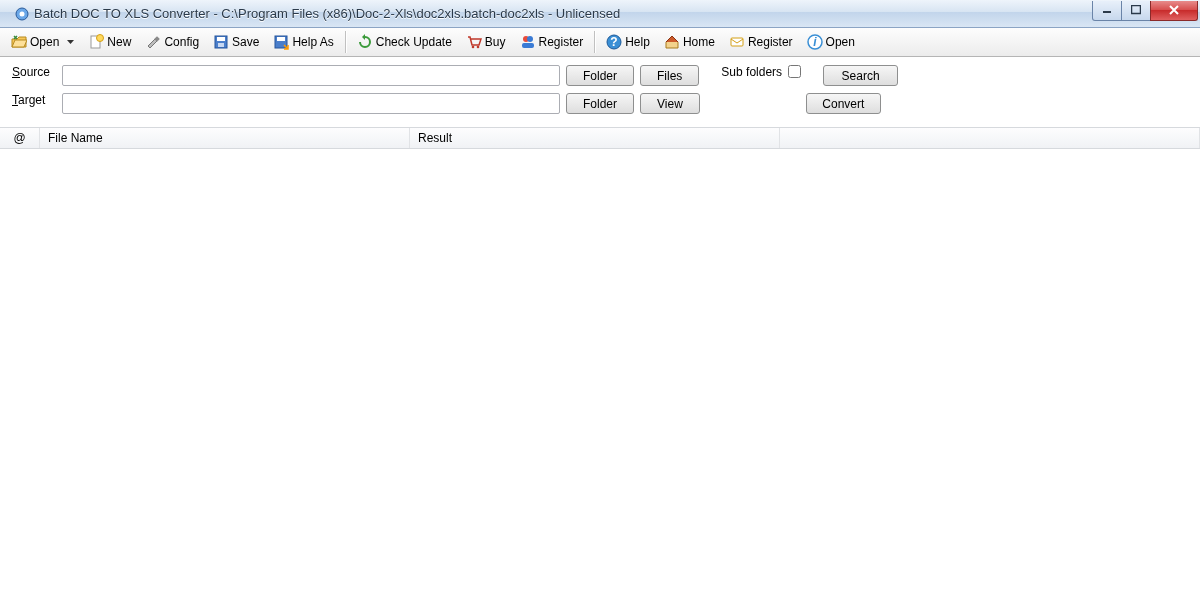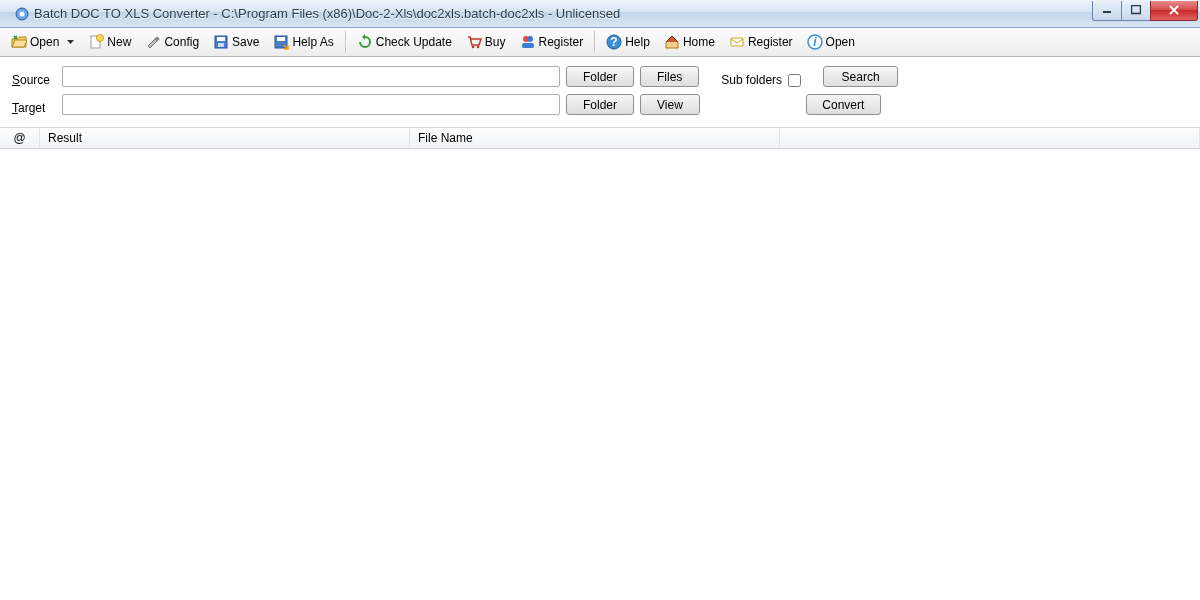--- a/index.html
+++ b/index.html
@@ -44,21 +44,21 @@
   cursor:default;
 }
 .tbtn .ico { width:16px; height:16px; display:flex; align-items:center; justify-content:center;}
 .dropdown-arrow{ width:7px; display:flex; align-items:center; justify-content:center; margin-left:5px;}
 .tsep { width:1px; height:22px; background:#c0c0c0; margin:0 4px; box-shadow:1px 0 0 #fff;}
 
 
 .form-area {
   padding:8px 12px 6px 12px;
 }
-.form-row { display:flex; align-items:flex-end; gap:6px; margin-bottom:6px; height:22px;}
+.form-row { display:flex; align-items:flex-start; gap:6px; margin-bottom:6px; height:22px;}
 .form-label { width:44px; text-align:left; }
 .form-label .ul { text-decoration:underline; }
 .text-input {
   height:21px; border:1px solid #abadb3; border-radius:2px;
   padding:1px 4px; background:#fff; font-size:12px;
 }
 .src-input { width:498px; }
 .sbtn {
   height:21px; padding:0 16px;
   border:1px solid #8e8f8f; border-radius:3px;
@@ -264,17 +264,17 @@
     <input class="text-input src-input" value="" style="">
     <button class="sbtn">Folder</button>
     <button class="sbtn">View</button>
     <div style="width:94px"></div>
     <button class="wbtn">Convert</button>
   </div>
 </div>
 
 <div class="table-header">
   <div class="th-cell th-at">@</div>
+  <div class="th-cell th-file">File Name</div>
   <div class="th-cell th-result">Result</div>
-  <div class="th-cell th-file">File Name</div>
   <div class="th-cell th-rest"></div>
 </div>
 <div class="table-body"></div>
 
 </body></html>

